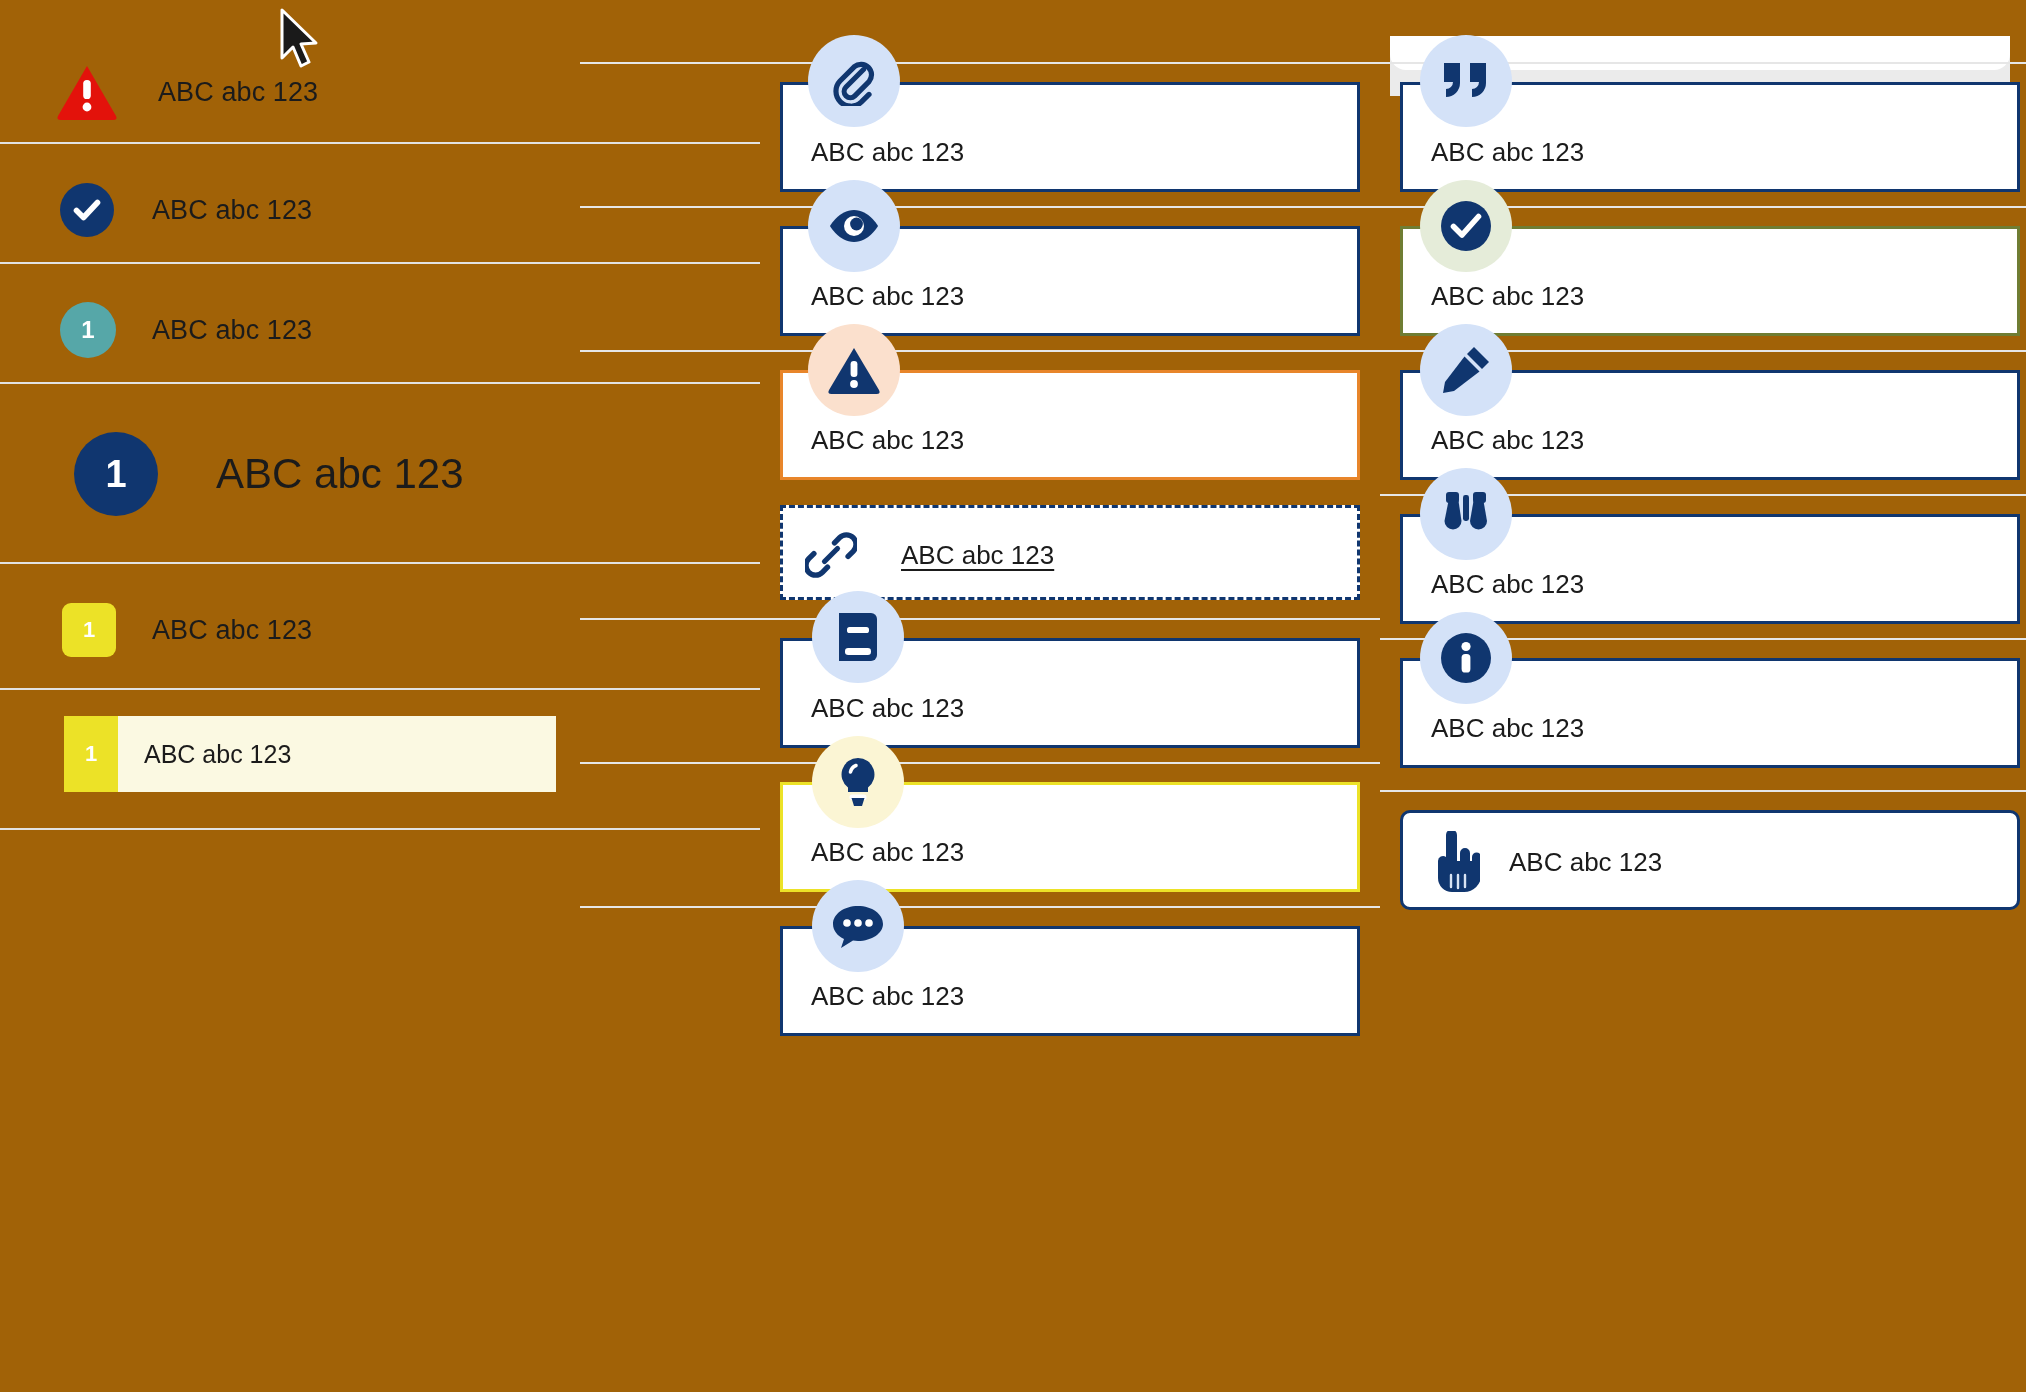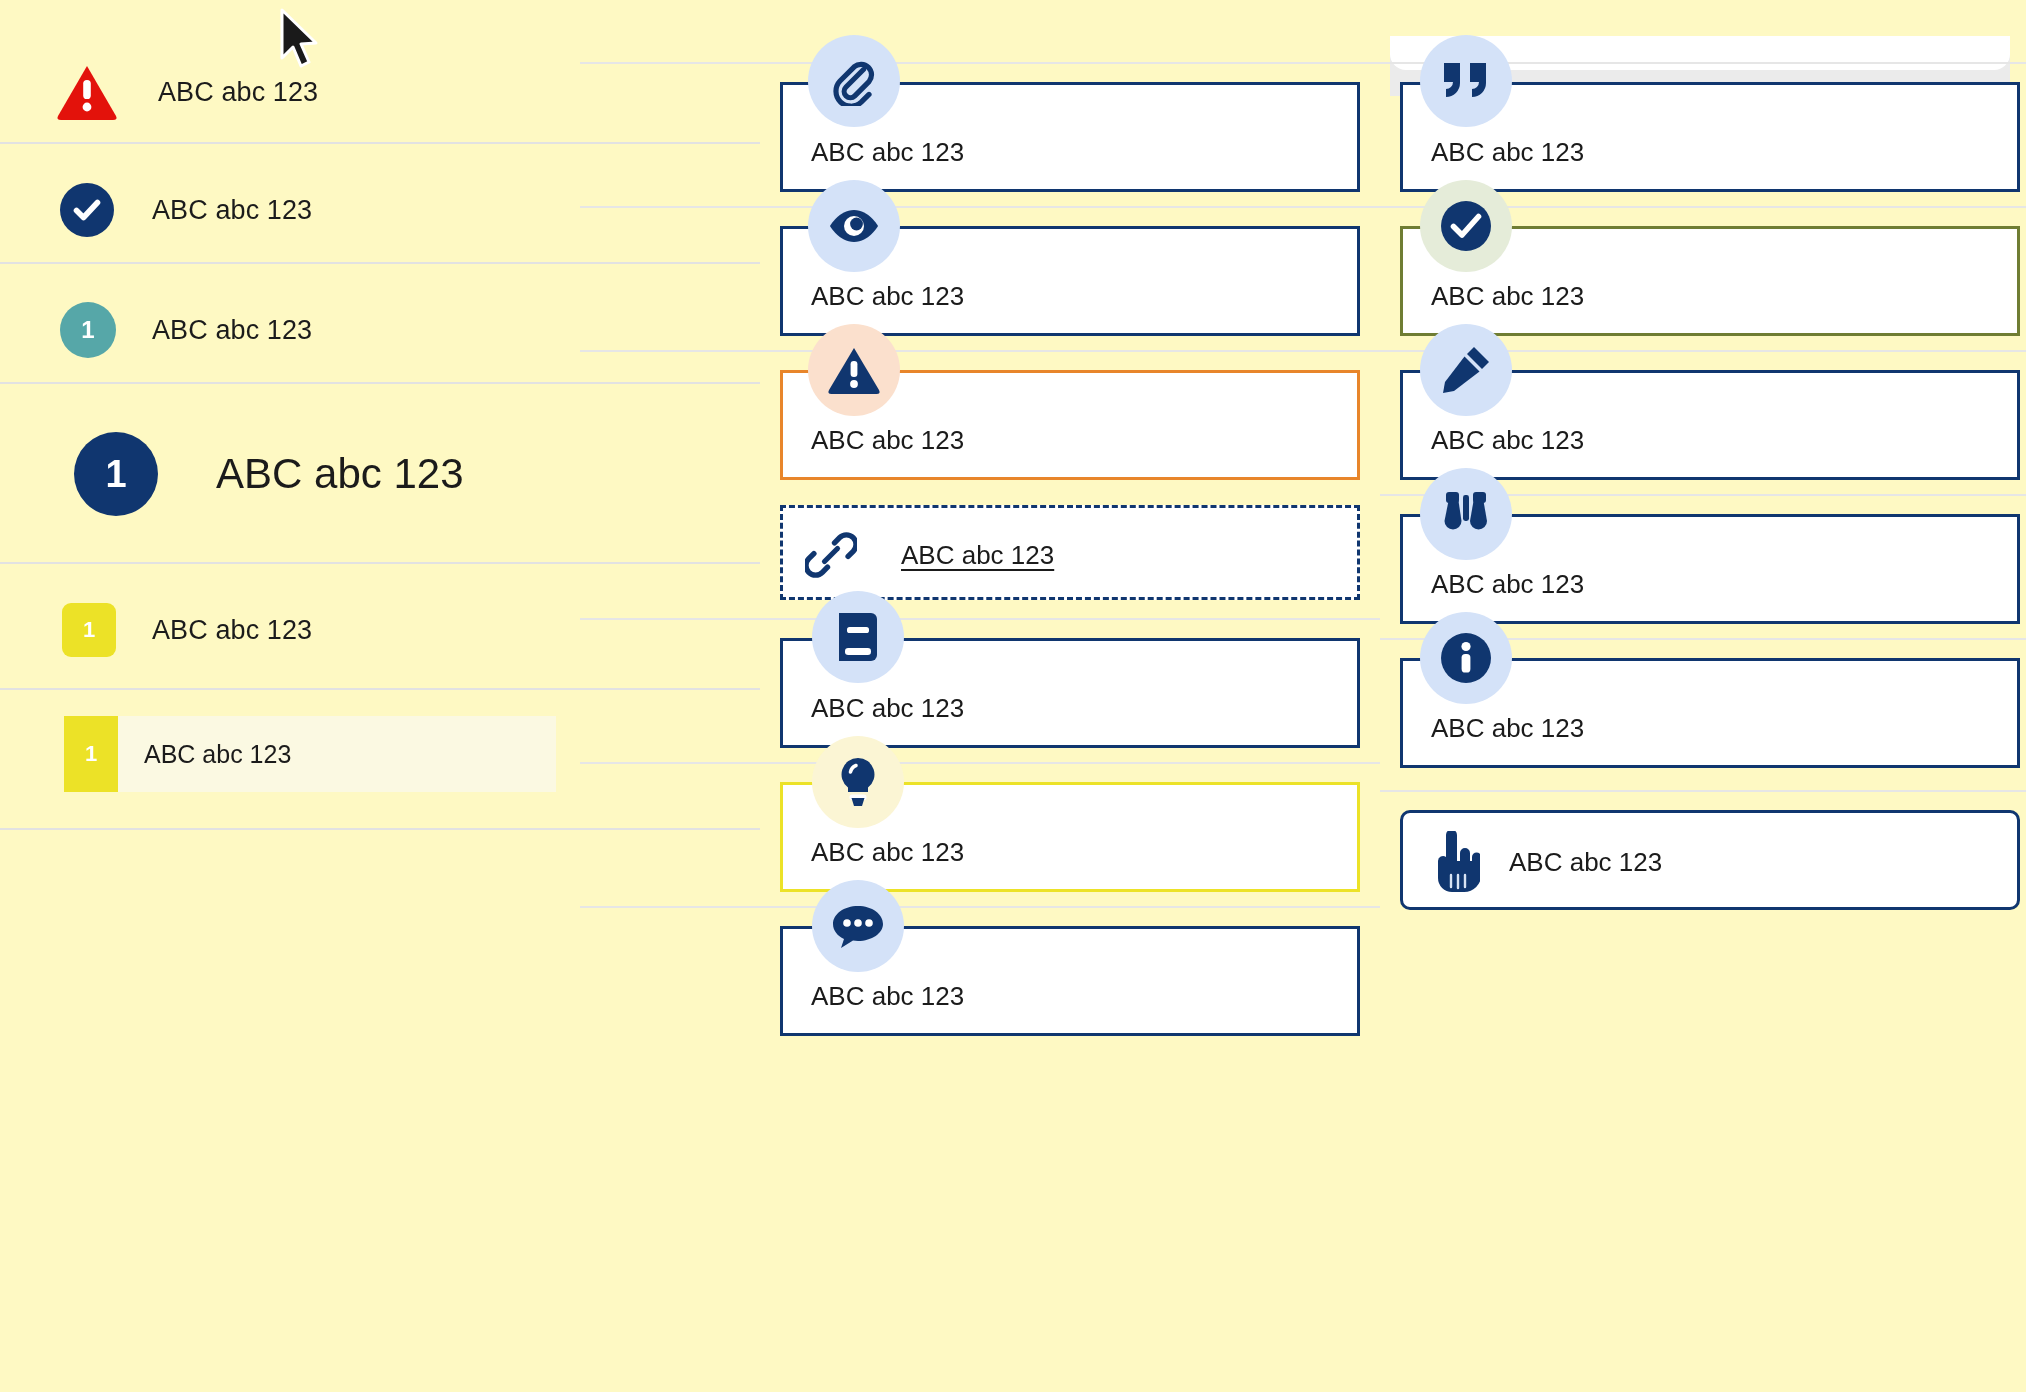--- a/index.html
+++ b/index.html
@@ -9,21 +9,21 @@
     width: 2026px; height: 1392px;
     background: #ffffff;
     font-family: "Liberation Sans", sans-serif;
     overflow: hidden;
   }
 
   #stage {
     position: relative;
     width: 2026px;
     height: 1392px;
-    background: #fef9c3;
+    background: #a16207;
   }
 
   
   #left-panel {
     position: absolute;
     left: 0; top: 0;
     width: 760px; height: 1392px;
   }
 
   .lrow {

